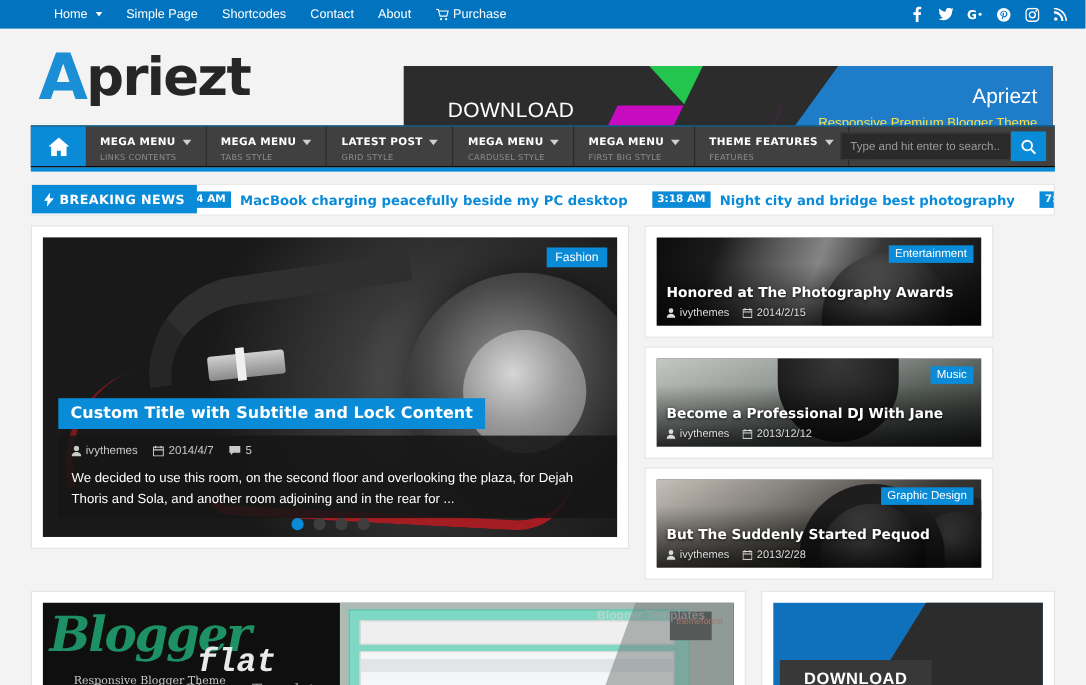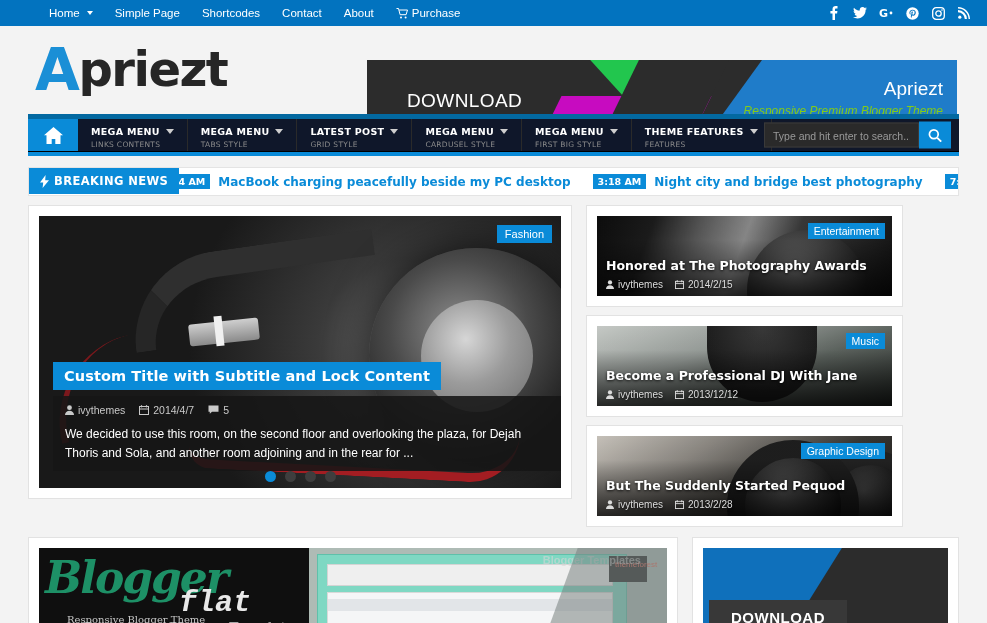--- a/index.html
+++ b/index.html
@@ -86,29 +86,29 @@
   .banner .bnr-download {
     position: absolute; left: 40px; top: 30px;
     color: #fff; font-size: 19px; letter-spacing: .4px;
   }
   .banner .bnr-title {
     position: absolute; right: 14px; top: 18px;
     color: #fff; font-size: 19px; text-align: right;
   }
   .banner .bnr-sub {
     position: absolute; right: 14px; top: 44px;
-    color: #84cc16; font-size: 12px; text-align: left; font-style: italic;
+    color: #fde047; font-size: 12px; text-align: left;
   }
 
   
   .navouter { padding: 0 28px; }
   .navbar {
-    height: 38px; background: #0f172a;
+    height: 38px; background: #404040;
     display: flex; align-items: stretch;
-    border-top: 5px solid #0369a1; border-bottom: 1px solid #000;
+    border-top: 1px solid #0369a1; border-bottom: 1px solid #000;
     position: relative;
   }
   .nav-home {
     width: 50px; background: #0a8bd8;
     display: flex; align-items: center; justify-content: center;
   }
   .nav-items { display: flex; align-items: stretch; }
   .nav-item {
     padding: 4px 13px 0 13px; color: #fff; cursor: pointer;
     display: flex; flex-direction: column; justify-content: center;

